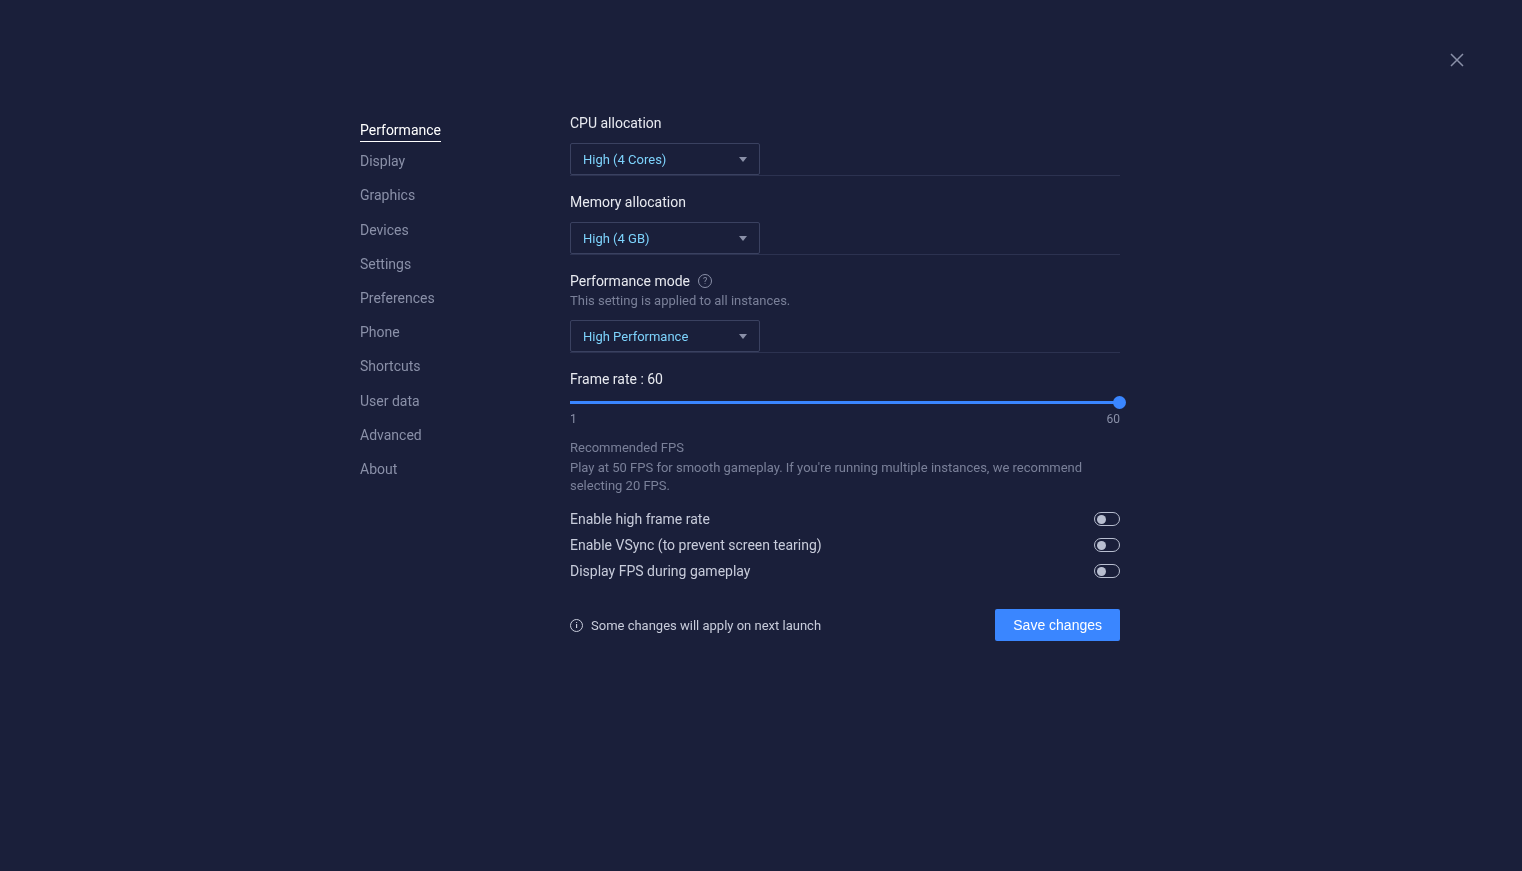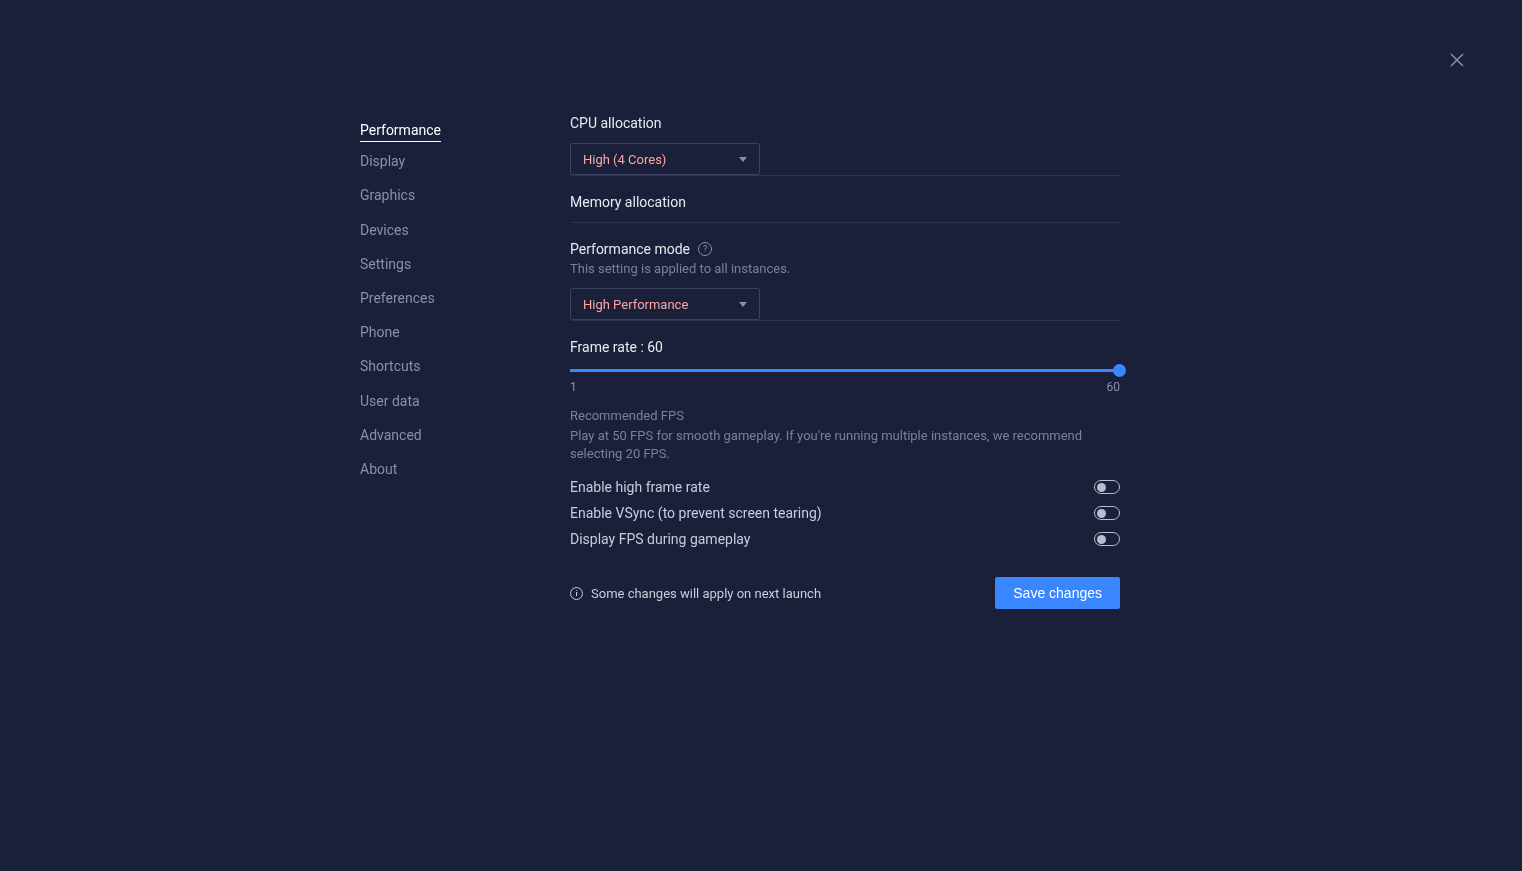--- a/index.html
+++ b/index.html
@@ -77,21 +77,21 @@
     color: #7a8099;
     font-size: 13px;
     margin-top: -8px;
     margin-bottom: 12px;
   }
   .select {
     width: 190px;
     height: 32px;
     border: 1px solid #3a4160;
     background: transparent;
-    color: #fca5a5;
+    color: #7dd3fc;
     border-radius: 2px;
     padding: 0 12px;
     display: flex;
     align-items: center;
     justify-content: space-between;
     cursor: pointer;
     font-size: 13px;
   }
   .caret-down {
     width: 0; height: 0;
@@ -237,20 +237,24 @@
       <div class="section">
         <div class="section-label">CPU allocation</div>
         <div class="select">
           <span>High (4 Cores)</span>
           <span class="caret-down"></span>
         </div>
       </div>
 
       <div class="section">
         <div class="section-label">Memory allocation</div>
+        <div class="select">
+          <span>High (4 GB)</span>
+          <span class="caret-down"></span>
+        </div>
       </div>
 
       <div class="section">
         <div class="section-label">
           <span>Performance mode</span>
           <span class="help-icon">?</span>
         </div>
         <div class="section-sublabel">This setting is applied to all instances.</div>
         <div class="select">
           <span>High Performance</span>

